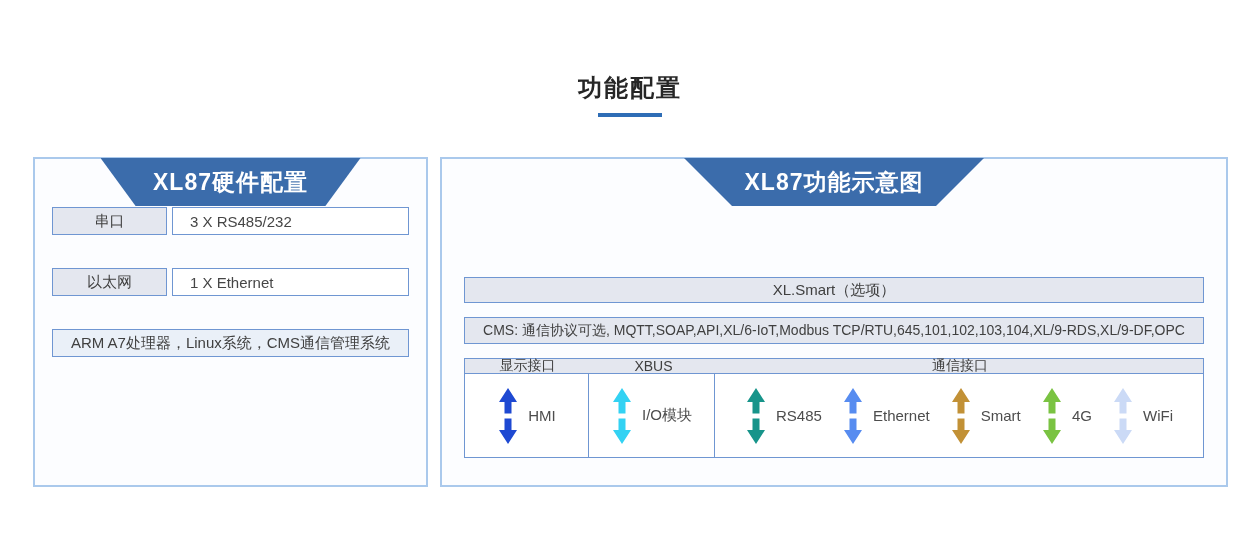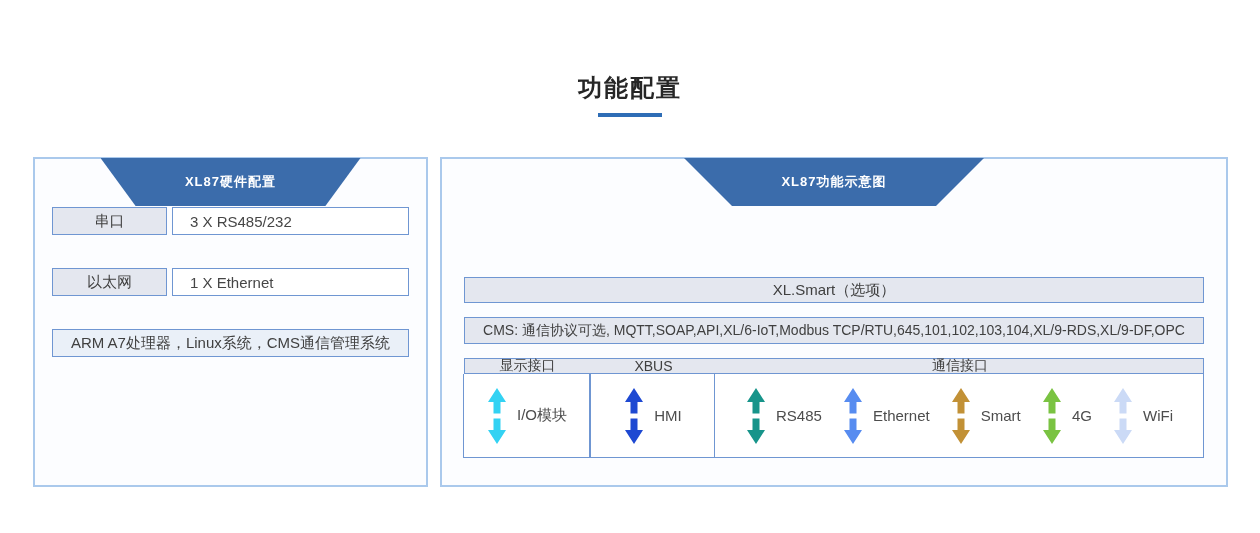--- a/index.html
+++ b/index.html
@@ -24,21 +24,21 @@
     border: 2px solid #aac9ec;
     background: #fcfdff;
     position: relative;
   }
   .panel-left  { width: 395px; }
   .panel-right { width: 788px; }
 
   .trapezoid {
     position: absolute; top: -1px; left: 50%; transform: translateX(-50%);
     height: 48px; background: #3b6cab;
-    color: #ffffff; font-size: 13px; font-weight: bold;
+    color: #ffffff; font-size: 23px; font-weight: bold;
     display: flex; align-items: center; justify-content: center;
     letter-spacing: 1px;
   }
   .trapezoid.tz-left  { width: 260px; clip-path: polygon(0 0, 100% 0, 86.5% 100%, 13.5% 100%); }
   .trapezoid.tz-right { width: 300px; clip-path: polygon(0 0, 100% 0, 84% 100%, 16% 100%); }
 
   
   .hw-content { padding: 48px 17px 0 17px; }
   .hw-row { display: flex; height: 28px; margin-bottom: 33px; }
   .hw-label {
@@ -127,37 +127,37 @@
 
       <div class="fn-table">
         <div class="fn-table-header">
           <div class="fn-th c1">显示接口</div>
           <div class="fn-th c2">XBUS</div>
           <div class="fn-th c3">通信接口</div>
         </div>
 
         <div class="fn-cells">
 
+          <div class="fn-cell c1">
+            <div class="if-item">
+              <svg class="arrow-svg" width="22" height="56" viewBox="0 0 22 56" fill="#1e49d2">
+                <path d="M11 0 L2 14 L7.5 14 L7.5 25.5 L14.5 25.5 L14.5 14 L20 14 Z"></path>
+                <path d="M11 56 L2 42 L7.5 42 L7.5 30.5 L14.5 30.5 L14.5 42 L20 42 Z"></path>
+              </svg>
+              <span class="if-label">HMI</span>
+            </div>
+          </div>
+
           <div class="fn-cell c2">
             <div class="if-item">
               <svg class="arrow-svg" width="22" height="56" viewBox="0 0 22 56" fill="#33d2f3">
                 <path d="M11 0 L2 14 L7.5 14 L7.5 25.5 L14.5 25.5 L14.5 14 L20 14 Z"></path>
                 <path d="M11 56 L2 42 L7.5 42 L7.5 30.5 L14.5 30.5 L14.5 42 L20 42 Z"></path>
               </svg>
               <span class="if-label">I/O模块</span>
-            </div>
-          </div>
-
-          <div class="fn-cell c1">
-            <div class="if-item">
-              <svg class="arrow-svg" width="22" height="56" viewBox="0 0 22 56" fill="#1e49d2">
-                <path d="M11 0 L2 14 L7.5 14 L7.5 25.5 L14.5 25.5 L14.5 14 L20 14 Z"></path>
-                <path d="M11 56 L2 42 L7.5 42 L7.5 30.5 L14.5 30.5 L14.5 42 L20 42 Z"></path>
-              </svg>
-              <span class="if-label">HMI</span>
             </div>
           </div>
 
           <div class="fn-cell c3">
 
             <div class="if-item">
               <svg class="arrow-svg" width="22" height="56" viewBox="0 0 22 56" fill="#17948a">
                 <path d="M11 0 L2 14 L7.5 14 L7.5 25.5 L14.5 25.5 L14.5 14 L20 14 Z"></path>
                 <path d="M11 56 L2 42 L7.5 42 L7.5 30.5 L14.5 30.5 L14.5 42 L20 42 Z"></path>
               </svg>

